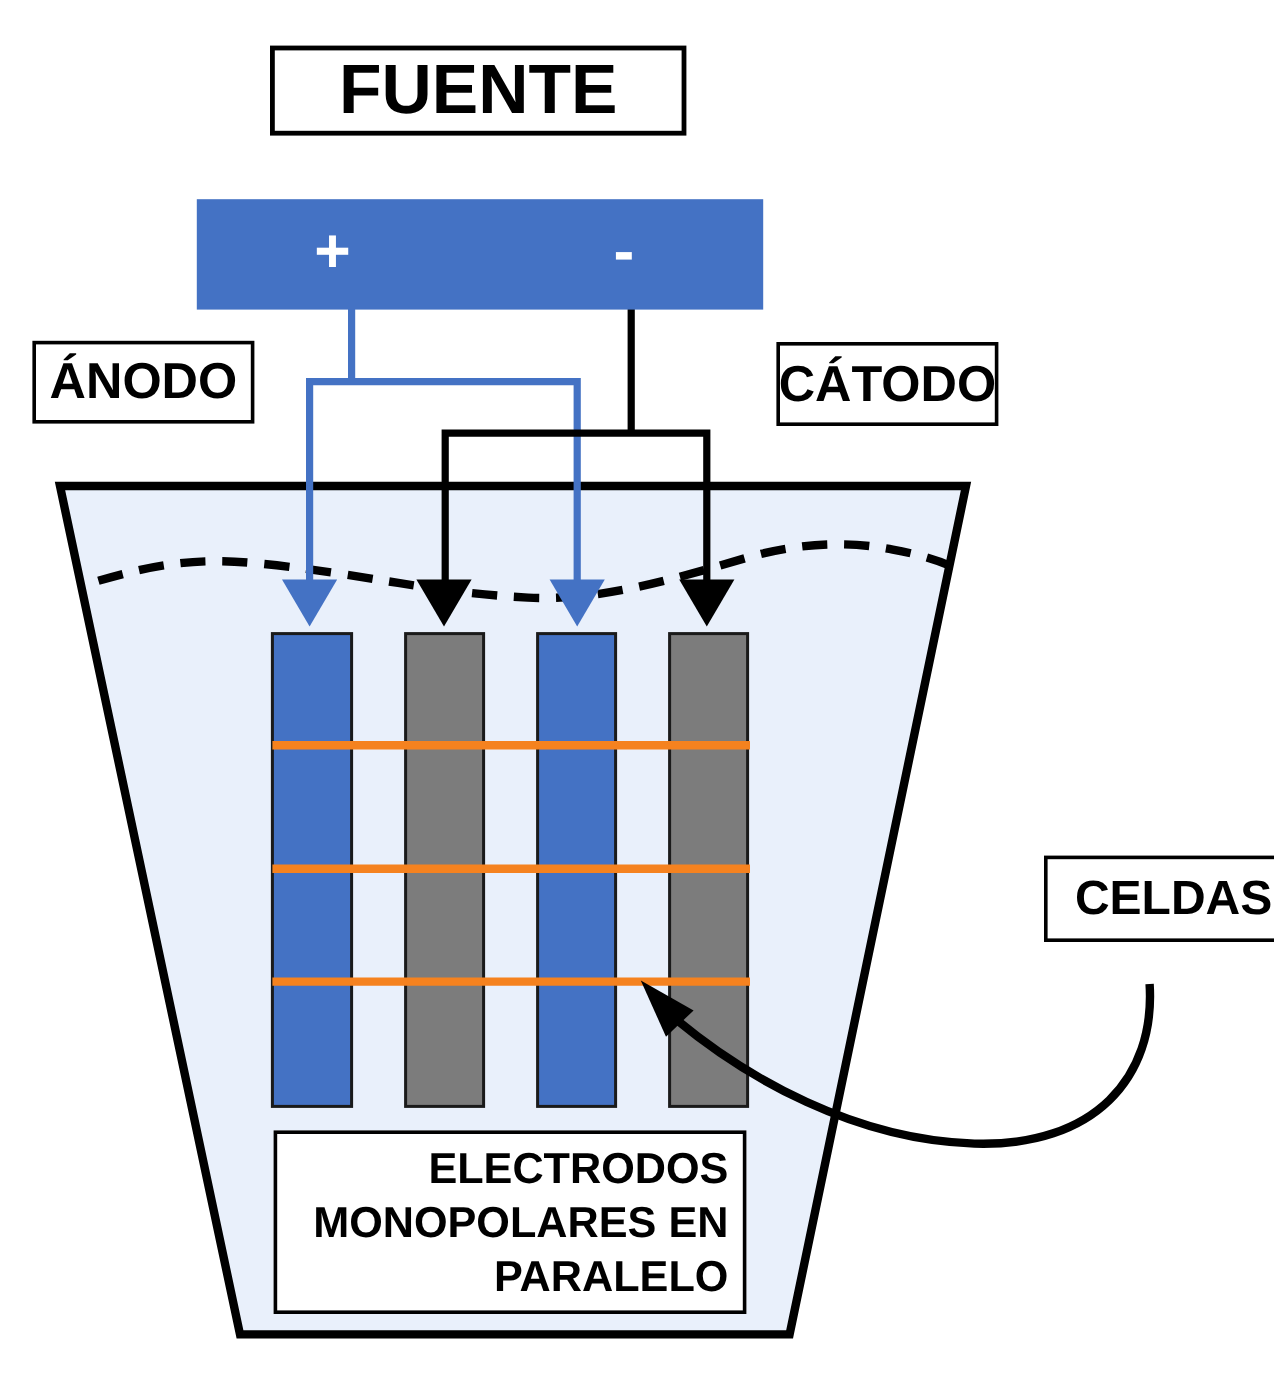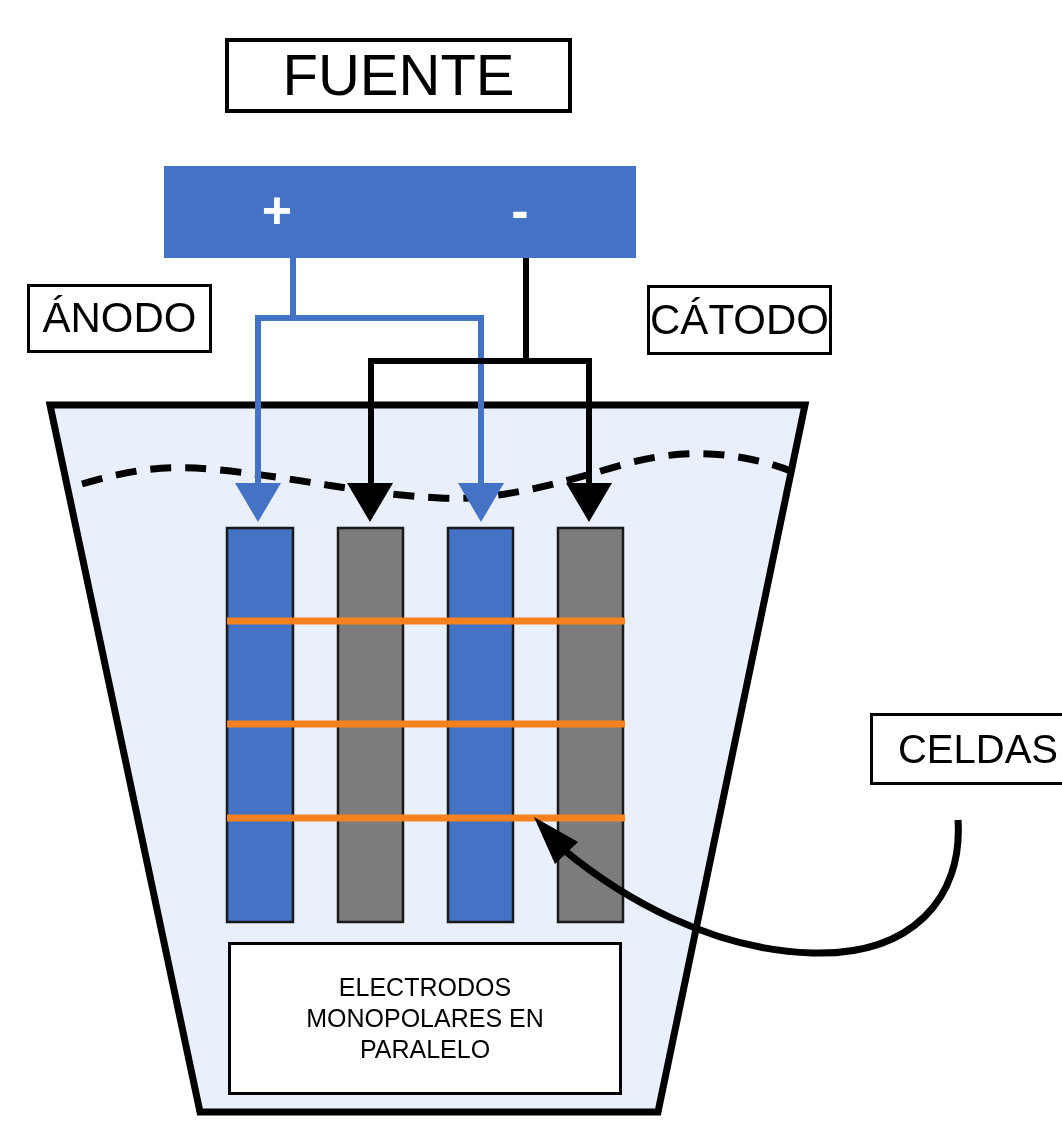--- a/index.html
+++ b/index.html
@@ -9,28 +9,29 @@
   html,body{margin:0;padding:0;background:#fff;}
   .canvas{
     position:relative; width:1062px; height:1144px; background:#fff;
     font-family:"Liberation Sans", sans-serif; overflow:hidden;
   }
   .canvas svg{position:absolute; left:0; top:0;}
   .label-box{
     position:absolute; box-sizing:border-box;
     background:var(--label_bg); border:3px solid var(--outline);
     display:flex; align-items:center; justify-content:center;
-    color:var(--label_text); text-align:center; line-height:1.25;
+    color:var(--label_text); text-align:right; line-height:1.25;
     white-space:nowrap;
+    font-weight:bold;
   }
   #fuente-box{left:225px; top:38px; width:347px; height:75px; border-width:4px; font-size:58px;}
   #anodo-box{left:27px; top:284px; width:185px; height:69px; font-size:42px;}
   #catodo-box{left:623px; top:285px; width:185px; height:70px; font-size:42px;margin-left:24px;}
   #celdas-box{left:870px; top:713px; width:216px; height:72px; font-size:40px;}
-  #caption-box{left:228px; top:942px; width:394px; height:153px; font-size:25px;
+  #caption-box{left:228px; top:942px; width:394px; height:153px; font-size:36px;
     white-space:normal; padding:0 12px;}
   #terminal-bar{
     position:absolute; left:164px; top:166px; width:472px; height:92px;
     background:var(--blue);
   }
   .terminal{
     position:absolute; top:50%; transform:translate(-50%,-54%);
     color:#fff; font-weight:bold; font-size:52px; line-height:1;
   }
   #plus-terminal{left:113px;}

